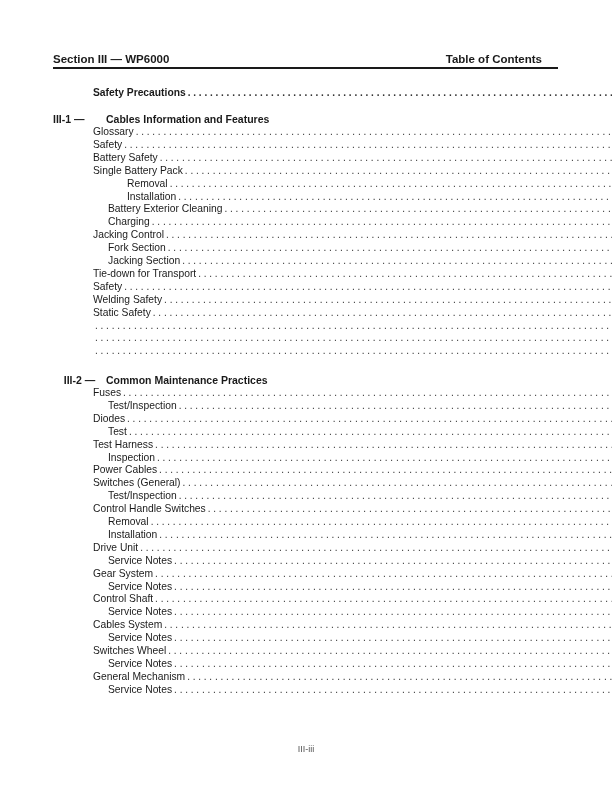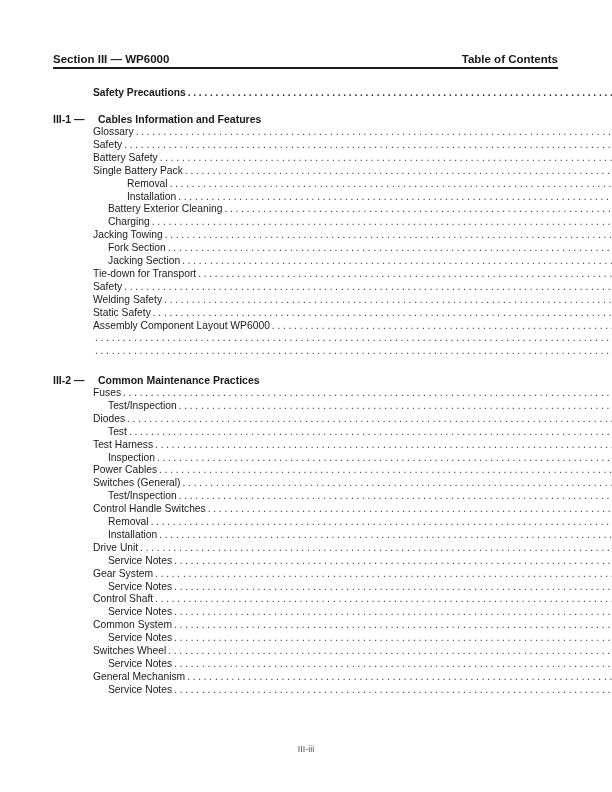--- a/index.html
+++ b/index.html
@@ -5,21 +5,21 @@
   html, body { margin: 0; padding: 0; }
   body {
     width: 612px; height: 792px; background: #ffffff; position: relative; overflow: hidden;
     font-family: "Liberation Sans", sans-serif; color: #1a1a1a;
   }
   .header {
     position: absolute; left: 53px; top: 52px; width: 505px; height: 14px;
     font-weight: bold; font-size: 11.5px; line-height: 14px;
   }
   .header .left { position: absolute; left: 0; top: 0; }
-  .header .right { position: absolute; right: 0; top: 0; }
+  .header .right { position: absolute; right: 16px; top: 0; }
   .rule { position: absolute; left: 53px; top: 67px; width: 505px; height: 2px; background: #1a1a1a; }
 
   .row {
     position: absolute; left: 0; width: 558px; height: 12.9px;
     font-size: 10.3px; line-height: 12.9px; display: flex; white-space: nowrap;
   }
   .row .text { flex: 0 0 auto; }
   .row .leader {
     flex: 1 1 auto; overflow: hidden; margin: 0 3px 0 2px;
     color: #333; letter-spacing: 2.9px; font-size: 10px;
@@ -30,21 +30,21 @@
   }
   .lvl1 { padding-left: 93px; }
   .lvl2 { padding-left: 108px; }
   .lvl3 { padding-left: 127px; }
   .bold { font-weight: bold; }
 
   .section-heading {
     position: absolute; left: 53px; font-size: 10.5px; font-weight: bold; line-height: 13px;
     white-space: nowrap;
   }
-  .section-heading .num { display: inline-block; width: 45px; }
+  .section-heading .num { display: inline-block; width: 53px; }
   .footer {
     position: absolute; left: 0; width: 612px; top: 744px; text-align: center;
     font-size: 9px; color: #555;
   }
 </style>
 </head>
 <body>
 
 <div class="header">
   <span class="left">Section III — WP6000</span>
@@ -86,21 +86,21 @@
     </div>
     <div class="row lvl2" style="top: 203.4px;">
       <span class="text">Battery Exterior Cleaning</span>
       <span class="leader"></span>
     </div>
     <div class="row lvl2" style="top: 216.3px;">
       <span class="text">Charging</span>
       <span class="leader"></span>
     </div>
     <div class="row lvl1" style="top: 229.2px;">
-      <span class="text">Jacking Towing</span>
+      <span class="text">Jacking Control</span>
       <span class="leader"></span>
     </div>
     <div class="row lvl2" style="top: 242.1px;">
       <span class="text">Fork Section</span>
       <span class="leader"></span>
     </div>
     <div class="row lvl2" style="top: 255px;">
       <span class="text">Jacking Section</span>
       <span class="leader"></span>
     </div>
@@ -114,30 +114,29 @@
     </div>
     <div class="row lvl1" style="top: 293.7px;">
       <span class="text">Welding Safety</span>
       <span class="leader"></span>
     </div>
     <div class="row lvl1" style="top: 306.6px;">
       <span class="text">Static Safety</span>
       <span class="leader"></span>
     </div>
     <div class="row lvl1" style="top: 319.5px;">
-      <span class="text">Assembly Component Layout WP6000</span>
       <span class="leader"></span>
     </div>
     <div class="row lvl1" style="top: 332.4px;">
       <span class="leader"></span>
     </div>
     <div class="row lvl1" style="top: 345.3px;">
       <span class="leader"></span>
     </div>
-    <div class="section-heading" style="top: 374px;"><span class="num">III-2 —</span><span>Common Maintenance Practices</span></div>
+    <div class="section-heading" style="top: 374px; text-align: center;"><span class="num">III-2 —</span><span>Common Maintenance Practices</span></div>
     <div class="row lvl1" style="top: 387px;">
       <span class="text">Fuses</span>
       <span class="leader"></span>
     </div>
     <div class="row lvl2" style="top: 399.9px;">
       <span class="text">Test/Inspection</span>
       <span class="leader"></span>
     </div>
     <div class="row lvl1" style="top: 412.8px;">
       <span class="text">Diodes</span>
@@ -197,21 +196,21 @@
     </div>
     <div class="row lvl1" style="top: 593.4px;">
       <span class="text">Control Shaft</span>
       <span class="leader"></span>
     </div>
     <div class="row lvl2" style="top: 606.3px;">
       <span class="text">Service Notes</span>
       <span class="leader"></span>
     </div>
     <div class="row lvl1" style="top: 619.2px;">
-      <span class="text">Common System</span>
+      <span class="text">Cables System</span>
       <span class="leader"></span>
     </div>
     <div class="row lvl2" style="top: 632.1px;">
       <span class="text">Service Notes</span>
       <span class="leader"></span>
     </div>
     <div class="row lvl1" style="top: 645px;">
       <span class="text">Switches Wheel</span>
       <span class="leader"></span>
     </div>

